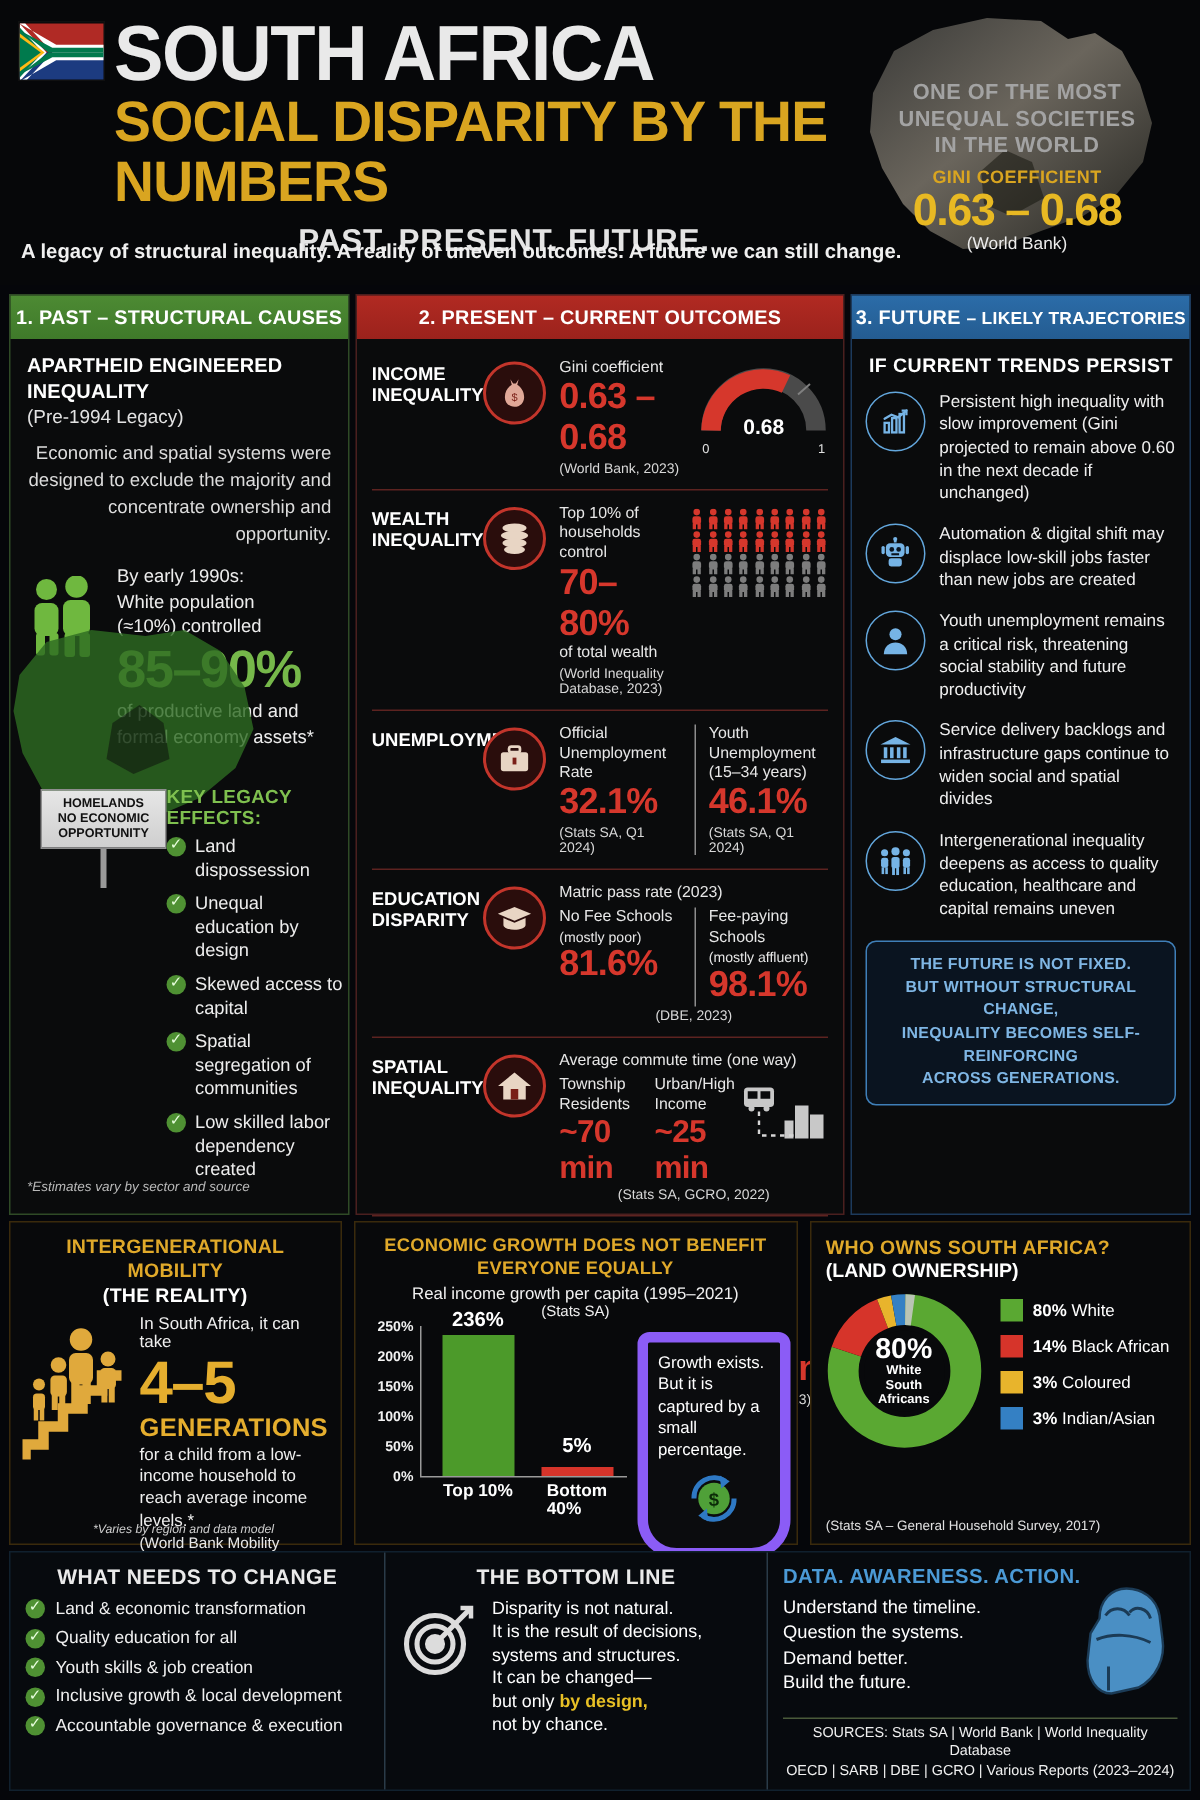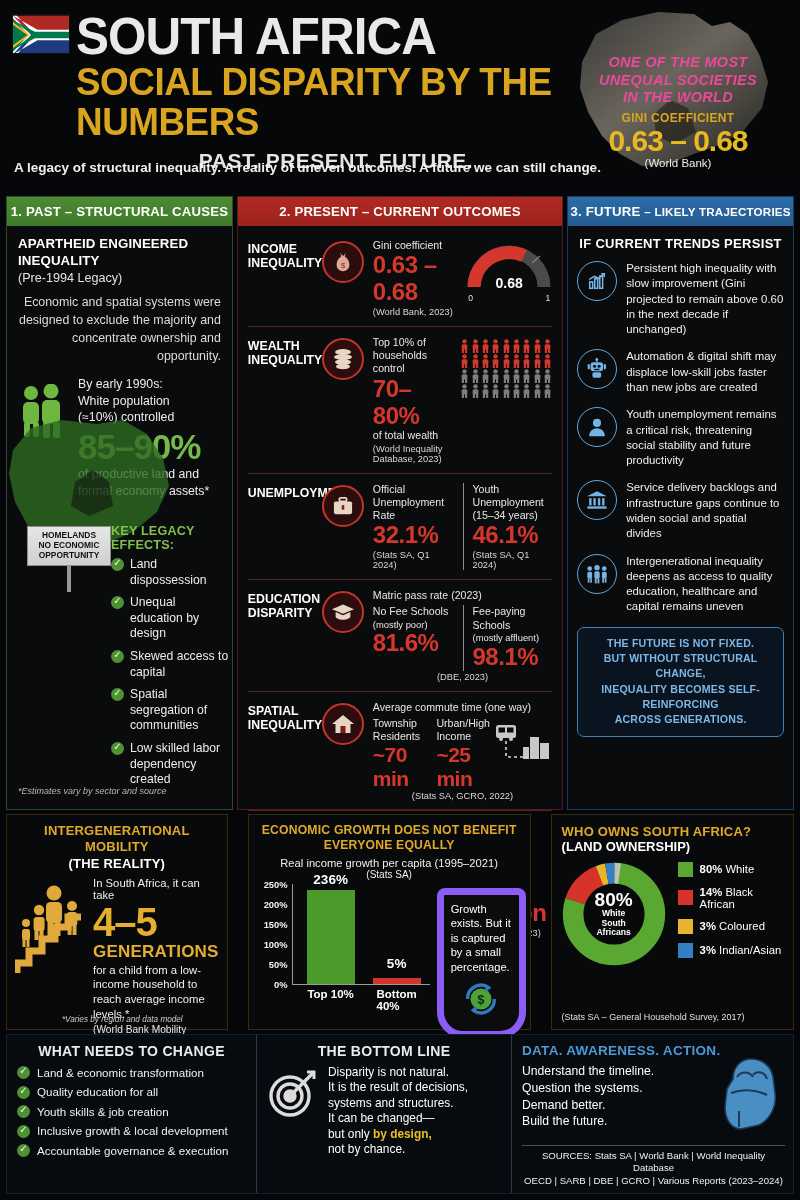--- a/index.html
+++ b/index.html
@@ -20,21 +20,21 @@
                 -webkit-text-stroke:0px; transform:scaleX(0.95); transform-origin:left; }
   .h-title h2 { font-size:38px; font-weight:bold; color:#d9a520; line-height:1.05;
                 letter-spacing:-0.5px; margin-top:2px; transform:scaleX(0.97); transform-origin:left;}
   .h-title h3 { font-size:21px; font-weight:bold; color:#e4e4e4; letter-spacing:0.5px;
                 text-align:center; margin-top:6px; width:520px;}
   .h-sub { position:absolute; left:14px; top:160px; font-size:13.5px; color:#f0f0f0; font-weight:600;}
 
   .map-badge { position:absolute; right:6px; top:4px; width:232px; height:180px; }
   .map-badge .mapshape { position:absolute; inset:0; }
   .mb-text { position:absolute; inset:0; text-align:center; padding-top:50px; }
-  .mb-text .l1 { font-size:14.5px; font-weight:bold; letter-spacing:0.3px; line-height:1.22; color:#ec4899;font-style:italic;}
+  .mb-text .l1 { font-size:14.5px; font-weight:bold; letter-spacing:0.3px; line-height:1.22; color:#a3a3a3;}
   .mb-text .l2 { font-size:12px; font-weight:bold; color:#d9a520; letter-spacing:0.3px; margin-top:4px;}
   .mb-text .l3 { font-size:30px; font-weight:bold; color:#e8b923; line-height:1.05; letter-spacing:-1px;}
   .mb-text .l4 { font-size:11.5px; color:#ececec; }
 
   
   .cols { position:absolute; top:196px; left:0; width:800px; height:614px; display:flex; gap:4px; padding:0 6px;}
   .col { position:relative; background:#0a0b0c; border:1px solid #1b1d1f; }
   .col1 { width:228px; border-color:#2f4a26; }
   .col2 { width:328px; border-color:#4a1f1f; }
   .col3 { width:228px; border-color:#1d3a5c; }
@@ -93,21 +93,21 @@
   .c3-title { text-align:center; font-size:13px; font-weight:bold; letter-spacing:0.3px; margin:2px 0 10px; color:#fff;}
   .c3-item { display:flex; gap:9px; margin-bottom:12px; align-items:flex-start;}
   .c3-ico { flex:0 0 40px; width:40px; height:40px; border-radius:50%; border:1.5px solid #63a7dd;
             display:flex; align-items:center; justify-content:center;}
   .c3-txt { flex:1; font-size:11.4px; line-height:1.34; color:#efefef;}
   .c3-note { border:1px solid #3f7fb8; border-radius:7px; padding:8px 6px; text-align:center;
              margin-top:6px; background:#0a1420;}
   .c3-note div { font-size:10.6px; font-weight:bold; color:#7fb6e4; line-height:1.45; letter-spacing:0.2px;}
 
   
-  .band { position:absolute; top:814px; left:6px; width:788px; height:216px; display:flex; gap:20px;}
+  .band { position:absolute; top:814px; left:6px; width:788px; height:216px; display:flex; gap:8px;}
   .bcard { background:#08090b; border:1px solid #3a2a0c; position:relative; }
   .b1 { width:222px; } .b2 { width:300px; } .b3 { width:258px; }
   .b-head { font-size:13px; font-weight:bold; color:#e0a92a; text-align:center; padding:8px 6px 0; letter-spacing:0.2px; line-height:1.25;}
   .b-head2 { font-size:13px; font-weight:bold; color:#fff; text-align:center; letter-spacing:0.2px;}
   .b1-body { display:flex; padding:6px 8px 0 8px; gap:6px;}
   .stairs { flex:0 0 72px; width:72px;}
   .b1-txt { flex:1;}
   .b1-txt .a { font-size:11.3px; color:#efefef;}
   .b1-big { font-size:40px; font-weight:bold; color:#e5ae2e; line-height:1.0; letter-spacing:-1px; margin:1px 0;}
   .b1-gen { font-size:17px; font-weight:bold; color:#e5ae2e; letter-spacing:0.2px; line-height:1;}

